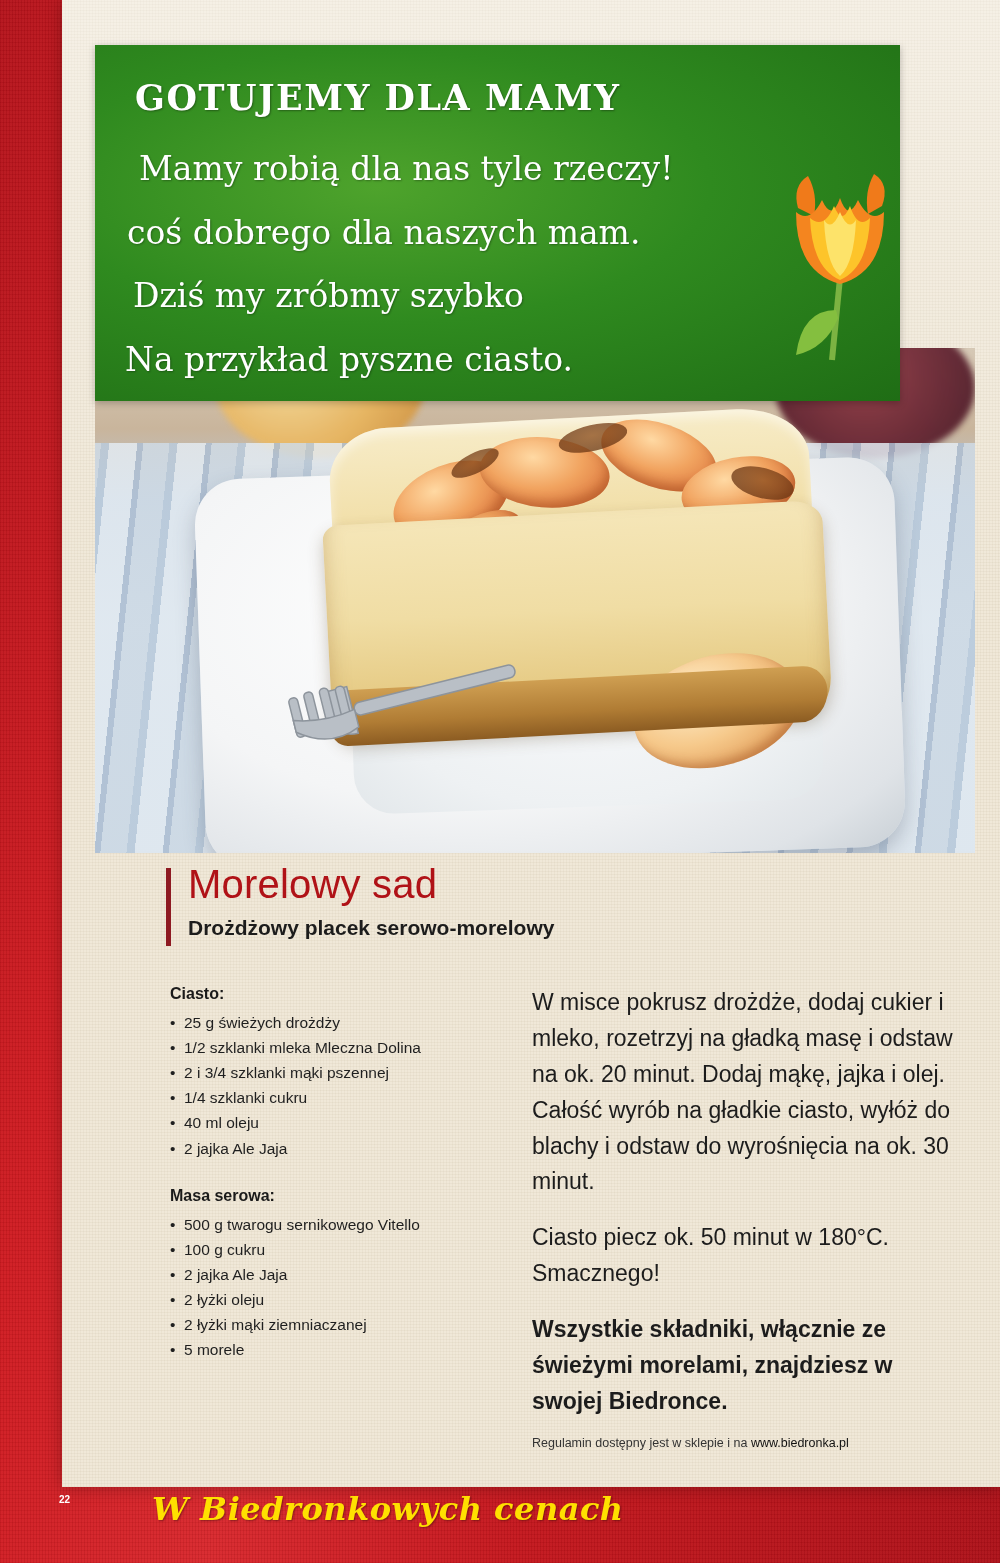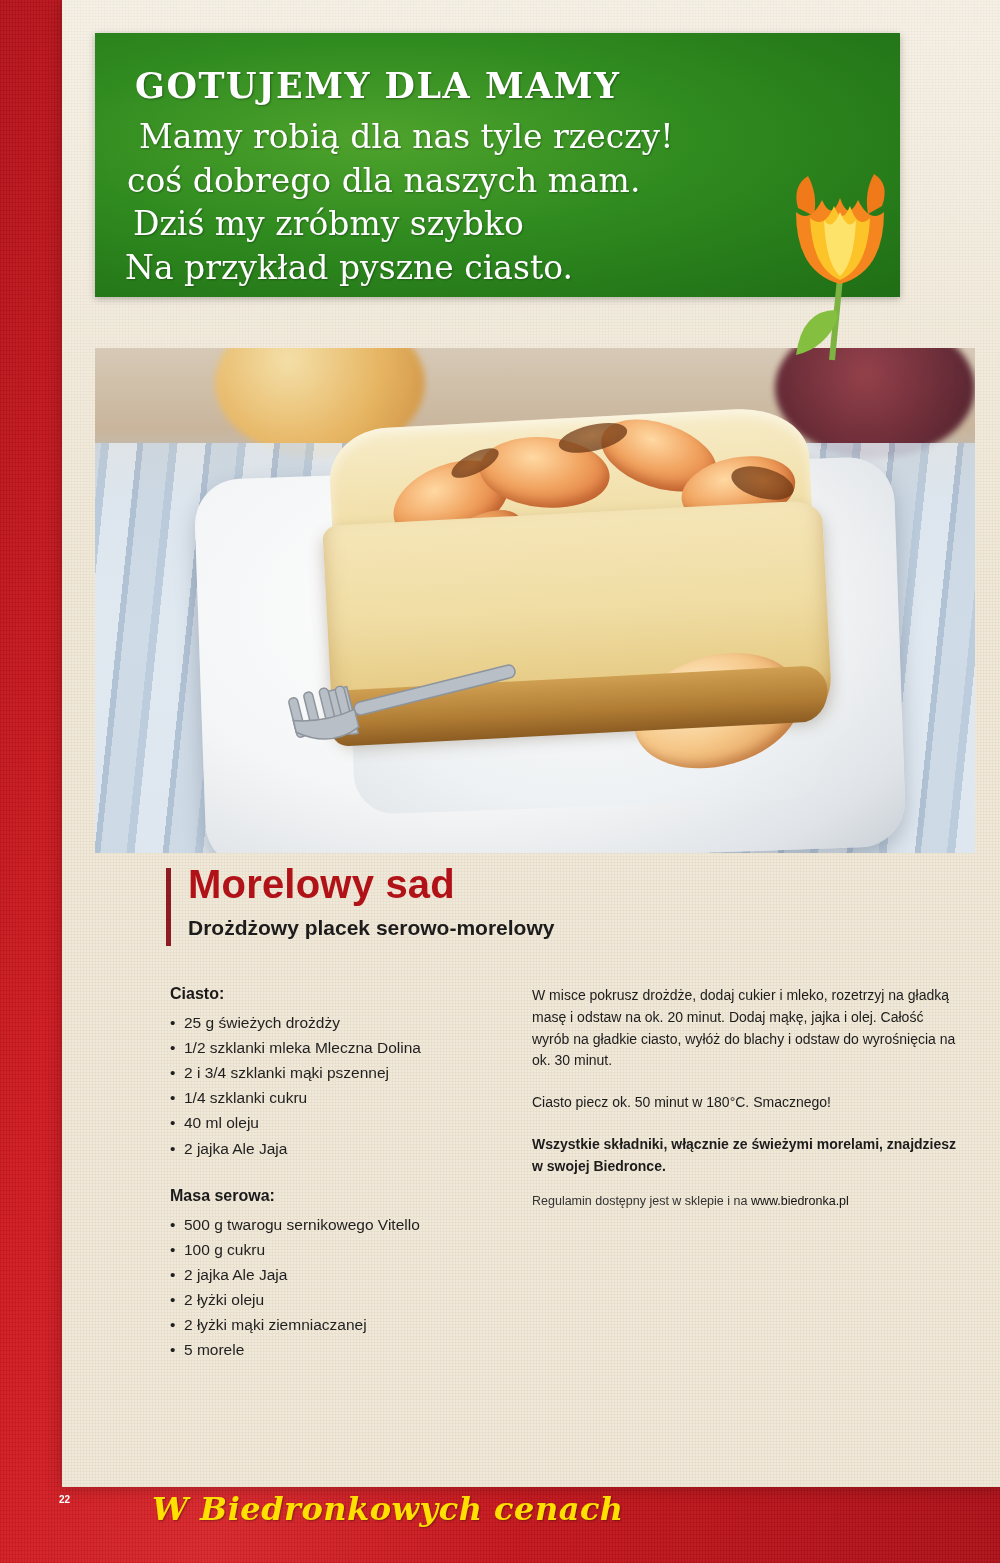--- a/index.html
+++ b/index.html
@@ -38,23 +38,23 @@
       repeating-linear-gradient(90deg, rgba(180,165,135,0.09) 0px, rgba(180,165,135,0.09) 1px, rgba(255,255,255,0) 1px, rgba(255,255,255,0) 3px),
       #f0e8d8;
     box-shadow: 0 0 16px rgba(0,0,0,0.28);
     overflow: hidden;
   }
 
   
   .banner {
     position: absolute;
     left: 33px;
-    top: 33px;
+    top: 45px;
     width: 805px;
-    height: 264px;
+    height: 356px;
     background: radial-gradient(ellipse at 35% 40%, #4ea32c 0%, #2f8a1f 45%, #1f6d15 100%);
     z-index: 6;
     box-shadow: 0 2px 7px rgba(0,0,0,0.25);
   }
   .banner-title {
     position: absolute;
     left: 40px;
     top: 32px;
     font-family: "DejaVu Serif", serif;
     font-weight: bold;
@@ -69,20 +69,21 @@
     top: 82px;
     width: 680px;
   }
   .banner-line {
     font-family: "DejaVu Serif", serif;
     font-size: 33px;
     color: #ffffff;
     line-height: 1.32;
     text-shadow: 1px 1px 2px rgba(0,0,0,0.3);
     white-space: nowrap;
+    margin-top: 20px;
   }
   .banner-line.l1 { padding-left: 14px; }
   .banner-line.l2 { padding-left: 8px; }
   .banner-line.l3 { padding-left: 2px; }
   .banner-line.l4 { padding-left: 0px; }
 
   
   .tulip {
     position: absolute;
     left: 700px;
@@ -246,21 +247,21 @@
     top: 6px;
     width: 5px;
     height: 78px;
     background: #8e1a22;
   }
   .recipe-title {
     position: absolute;
     left: 86px;
     top: 0px;
     font-size: 40px;
-    font-weight: bold;
+    font-weight: normal;
     color: #b01217;
     letter-spacing: 0.2px;
   }
   .recipe-subtitle {
     position: absolute;
     left: 86px;
     top: 54px;
     font-size: 21px;
     font-weight: bold;
     color: #1c1c1c;
@@ -298,21 +299,21 @@
   .ing-gap { height: 26px; }
 
   
   .col-right {
     position: absolute;
     left: 470px;
     top: 985px;
     width: 430px;
   }
   .method-p {
-    font-size: 14px;
+    font-size: 23px;
     line-height: 1.56;
     color: #1c1c1c;
     margin-bottom: 20px;
   }
   .method-p.bold { font-weight: bold; margin-bottom: 12px; }
   .legal {
     font-size: 12.5px;
     font-weight: normal;
     color: #333;
     margin-top: 16px;

